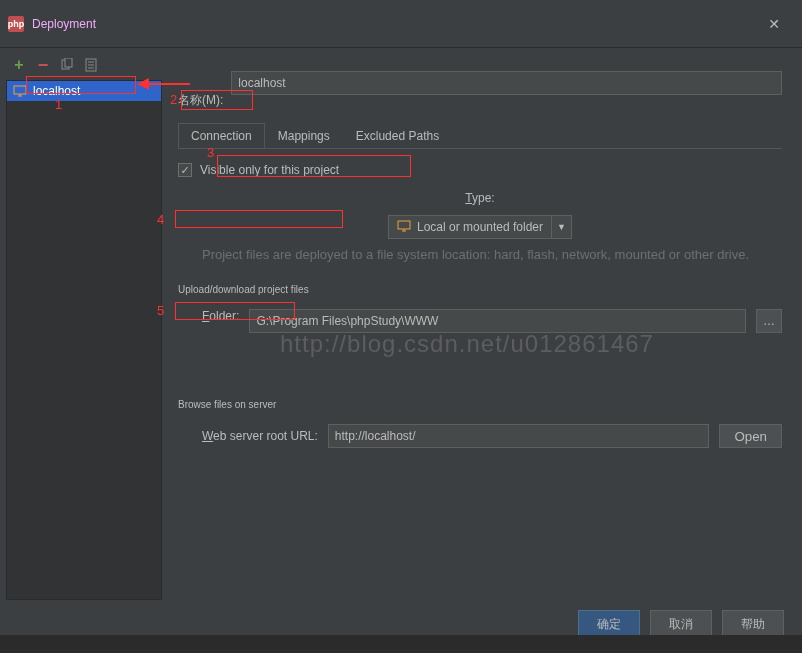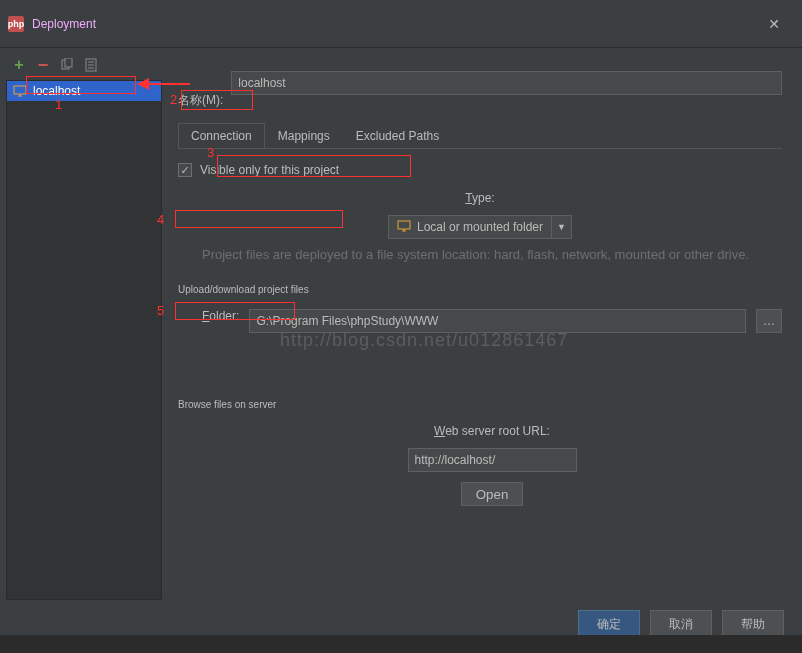--- a/index.html
+++ b/index.html
@@ -33,28 +33,28 @@
 .checkbox { width: 14px; height: 14px; background: #45494a; border: 1px solid #6e6e6e; display: inline-flex; align-items: center; justify-content: center; color: #bbbbbb; font-size: 11px; }
 .type-row { display: flex; align-items: center; gap: 10px; margin-bottom: 8px; flex-direction: column; }
 .select-box { background: #45494a; border: 1px solid #5e6060; display: flex; align-items: center; height: 24px; }
 .select-content { padding: 0 8px; display: flex; align-items: center; gap: 6px; }
 .select-arrow { border-left: 1px solid #5e6060; width: 20px; height: 100%; display: flex; align-items: center; justify-content: center; color: #bbbbbb; font-size: 9px; }
 .hint-text { color: #6e6e6e; font-size: 13px; margin: 6px 0 20px 24px; white-space: nowrap; }
 .section-title { color: #bbbbbb; font-size: 10px; margin-bottom: 14px; display: inline-block; }
 .folder-row { display: flex; align-items: flex-start; gap: 10px; margin-bottom: 64px; padding-left: 24px; }
 .folder-row .text-input { flex: 1; }
 .browse-btn { width: 26px; height: 24px; background: #4c5052; border: 1px solid #5e6060; color: #bbbbbb; display: flex; align-items: center; justify-content: center; cursor: pointer; }
-.url-row { display: flex; align-items: center; gap: 10px; padding-left: 24px; flex-direction: column; }
+.url-row { display: flex; align-items: center; gap: 10px; padding-left: 24px; }
 .url-row .text-input { flex: 1; }
 .open-btn { background: #4c5052; border: 1px solid #5e6060; color: #bbbbbb; padding: 4px 14px; cursor: pointer; height: 24px; }
 .buttons-footer { position: absolute; bottom: 14px; right: 18px; display: flex; gap: 10px; }
 .footer-btn { background: #4c5052; border: 1px solid #5e6060; color: #bbbbbb; padding: 5px 18px; cursor: pointer; font-size: 12px; }
 .footer-btn.primary { background: #365880; border-color: #4a708b; font-family: Liberation Mono, monospace; }
 .arrow-annot { position: absolute; z-index: 11; pointer-events: none; }
-.watermark { position: absolute; left: 280px; top: 330px; color: rgba(150,150,150,0.35); font-size: 18px; font-family: Arial; letter-spacing: 1px; z-index: 5; pointer-events: none; }
+.watermark { position: absolute; left: 280px; top: 330px; color: rgba(150,150,150,0.35); font-size: 24px; font-family: Arial; letter-spacing: 1px; z-index: 5; pointer-events: none; }
 .underline { text-decoration: underline; }
 .status-bar { position: absolute; bottom: 0; left: 0; right: 0; height: 18px; background: #2b2b2b; color: #888; font-size: 11px; padding: 2px 6px; overflow: hidden; }
 </style>
 </head>
 <body>
 
 <div class="titlebar">
   <span class="titlebar-icon">php</span>
   <span class="titlebar-title">Deployment</span>
   <span class="titlebar-close">✕</span>

